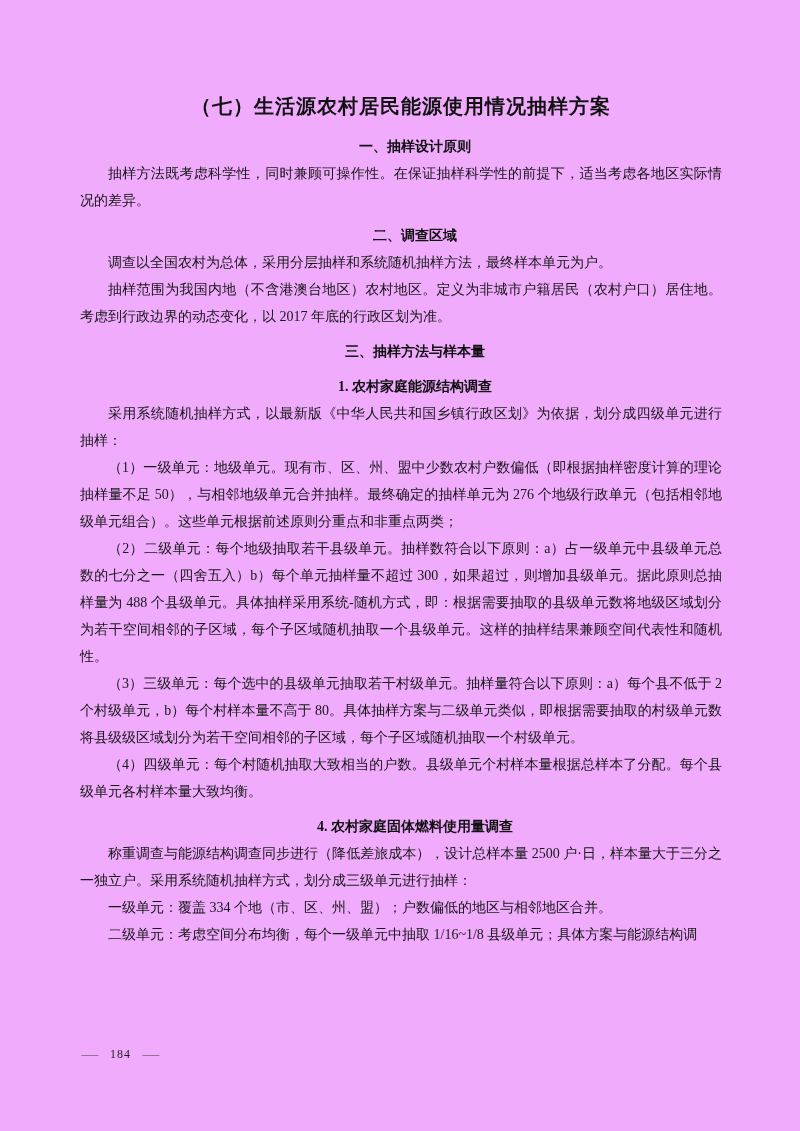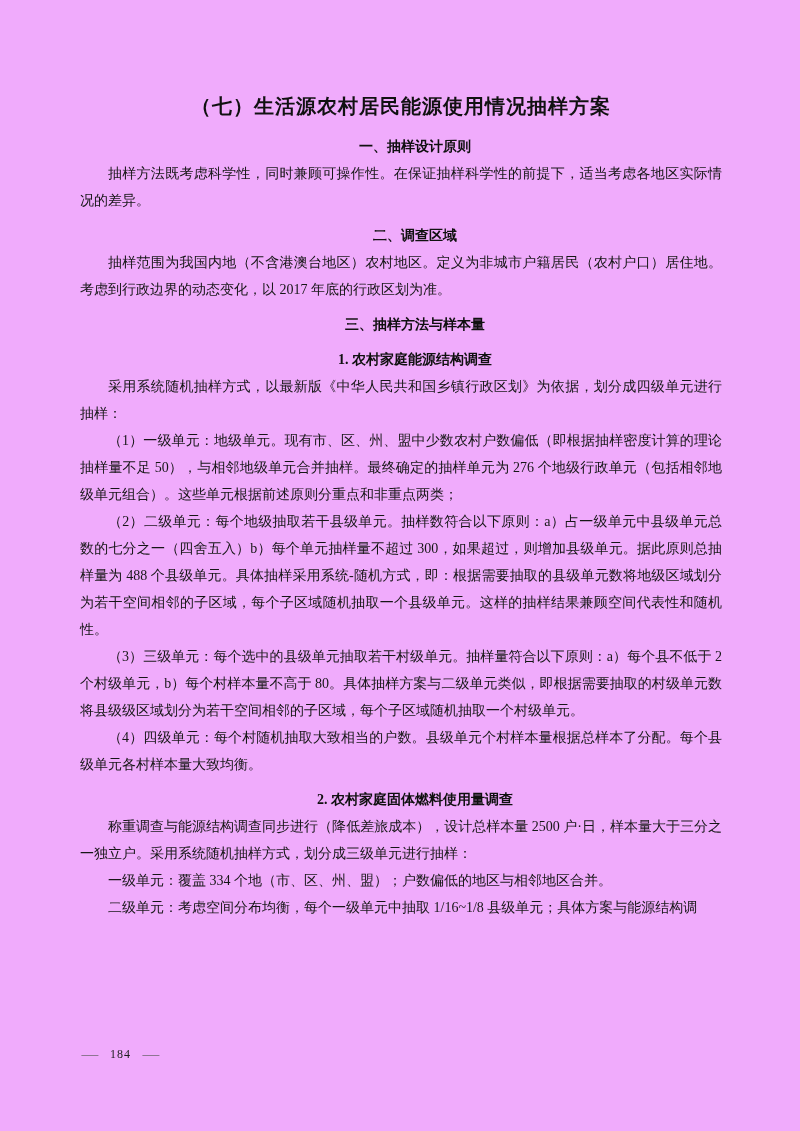--- a/index.html
+++ b/index.html
@@ -71,32 +71,33 @@
 <body>
 
 <div class="page">
   <div class="content">
     <h1 class="doc-title">（七）生活源农村居民能源使用情况抽样方案</h1>
 
     <p class="h">一、抽样设计原则</p>
     <p>抽样方法既考虑科学性，同时兼顾可操作性。在保证抽样科学性的前提下，适当考虑各地区实际情况的差异。</p>
 
     <p class="h">二、调查区域</p>
+    <p>调查以全国农村为总体，采用分层抽样和系统随机抽样方法，最终样本单元为户。</p>
     <p>抽样范围为我国内地（不含港澳台地区）农村地区。定义为非城市户籍居民（农村户口）居住地。考虑到行政边界的动态变化，以 2017 年底的行政区划为准。</p>
 
     <p class="h">三、抽样方法与样本量</p>
 
     <p class="h">1. 农村家庭能源结构调查</p>
     <p>采用系统随机抽样方式，以最新版《中华人民共和国乡镇行政区划》为依据，划分成四级单元进行抽样：</p>
     <p>（1）一级单元：地级单元。现有市、区、州、盟中少数农村户数偏低（即根据抽样密度计算的理论抽样量不足 50），与相邻地级单元合并抽样。最终确定的抽样单元为 276 个地级行政单元（包括相邻地级单元组合）。这些单元根据前述原则分重点和非重点两类；</p>
     <p>（2）二级单元：每个地级抽取若干县级单元。抽样数符合以下原则：a）占一级单元中县级单元总数的七分之一（四舍五入）b）每个单元抽样量不超过 300，如果超过，则增加县级单元。据此原则总抽样量为 488 个县级单元。具体抽样采用系统-随机方式，即：根据需要抽取的县级单元数将地级区域划分为若干空间相邻的子区域，每个子区域随机抽取一个县级单元。这样的抽样结果兼顾空间代表性和随机性。</p>
     <p>（3）三级单元：每个选中的县级单元抽取若干村级单元。抽样量符合以下原则：a）每个县不低于 2 个村级单元，b）每个村样本量不高于 80。具体抽样方案与二级单元类似，即根据需要抽取的村级单元数将县级级区域划分为若干空间相邻的子区域，每个子区域随机抽取一个村级单元。</p>
     <p>（4）四级单元：每个村随机抽取大致相当的户数。县级单元个村样本量根据总样本了分配。每个县级单元各村样本量大致均衡。</p>
 
-    <p class="h">2. 农村家庭固体燃料使用量调查</p>
+    <p class="h">4. 农村家庭固体燃料使用量调查</p>
     <p>称重调查与能源结构调查同步进行（降低差旅成本），设计总样本量 2500 户·日，样本量大于三分之一独立户。采用系统随机抽样方式，划分成三级单元进行抽样：</p>
     <p>一级单元：覆盖 334 个地（市、区、州、盟）；户数偏低的地区与相邻地区合并。</p>
     <p>二级单元：考虑空间分布均衡，每个一级单元中抽取 1/16~1/8 县级单元；具体方案与能源结构调</p>
   </div>
 
   <div class="footer">
     <span class="dash">—</span><span class="pagenum">184</span><span class="dash">—</span>
   </div>
 </div>
 

